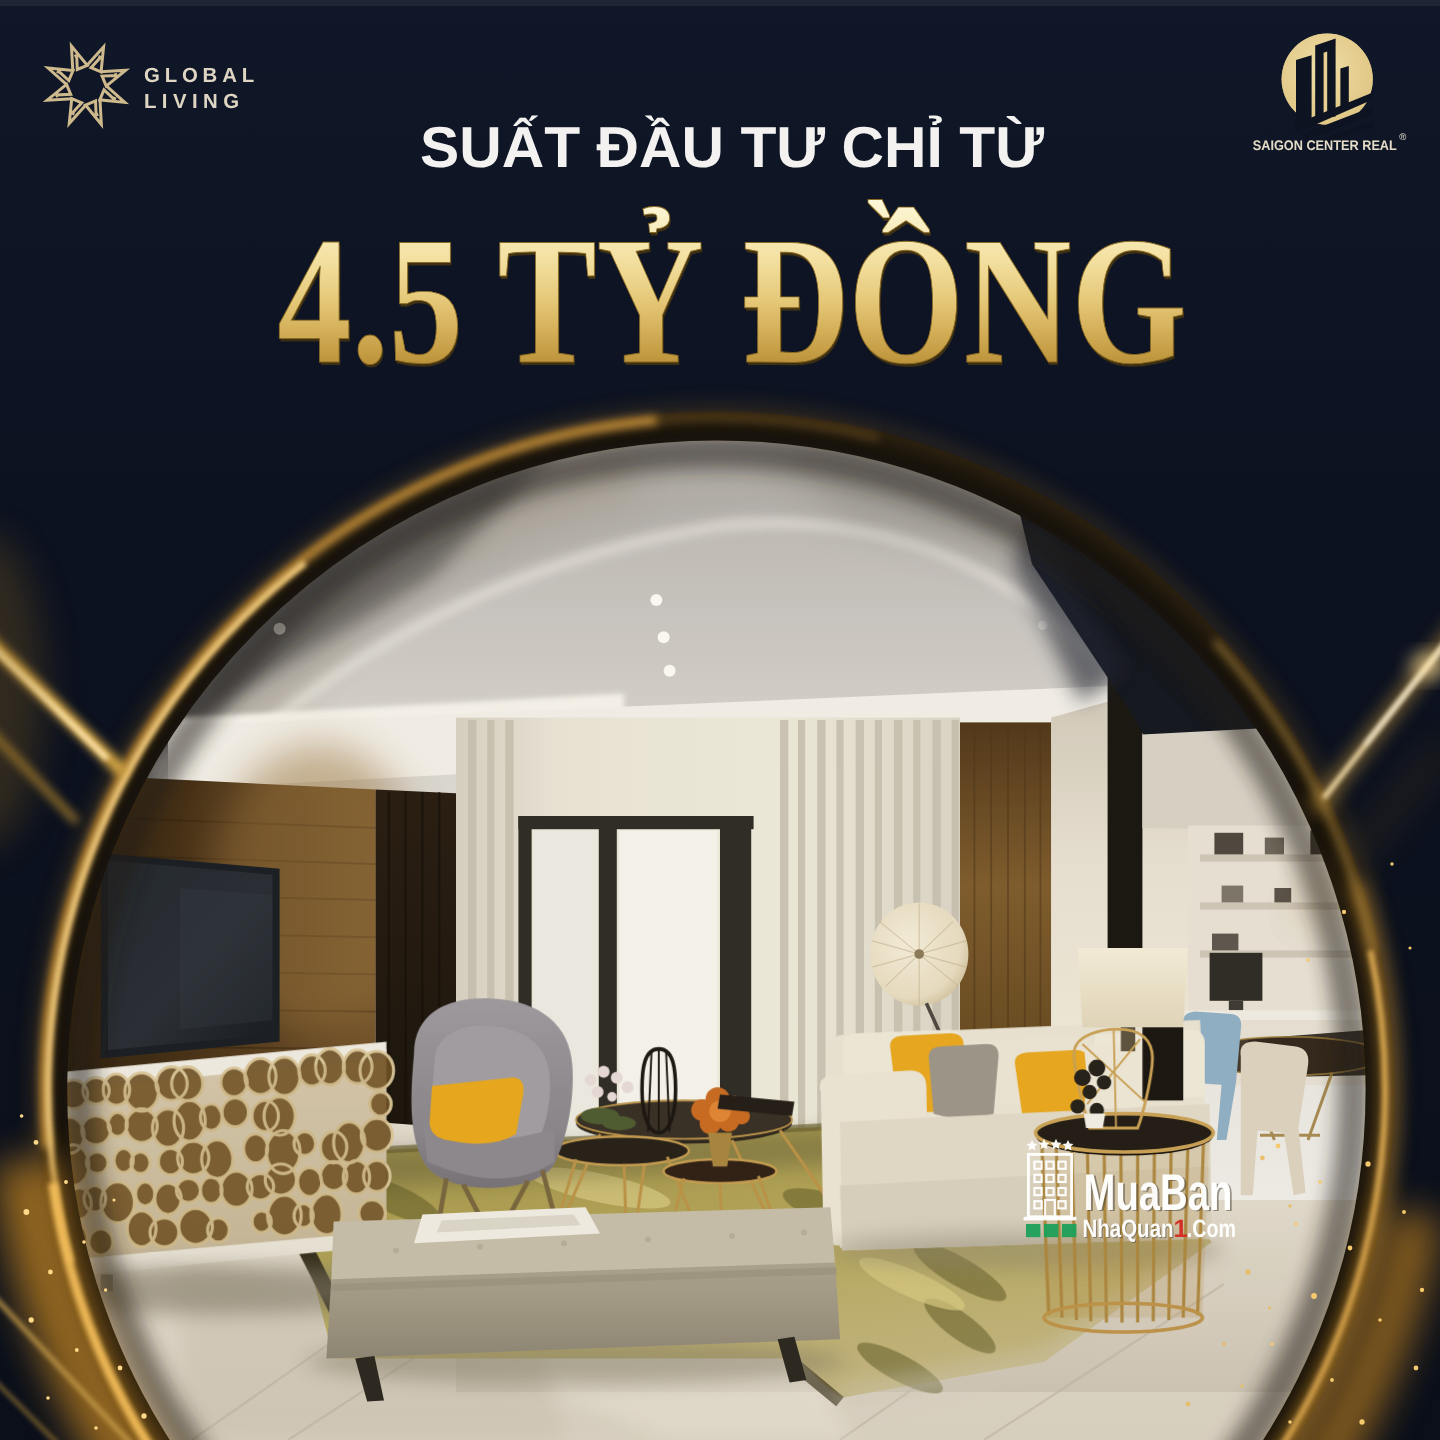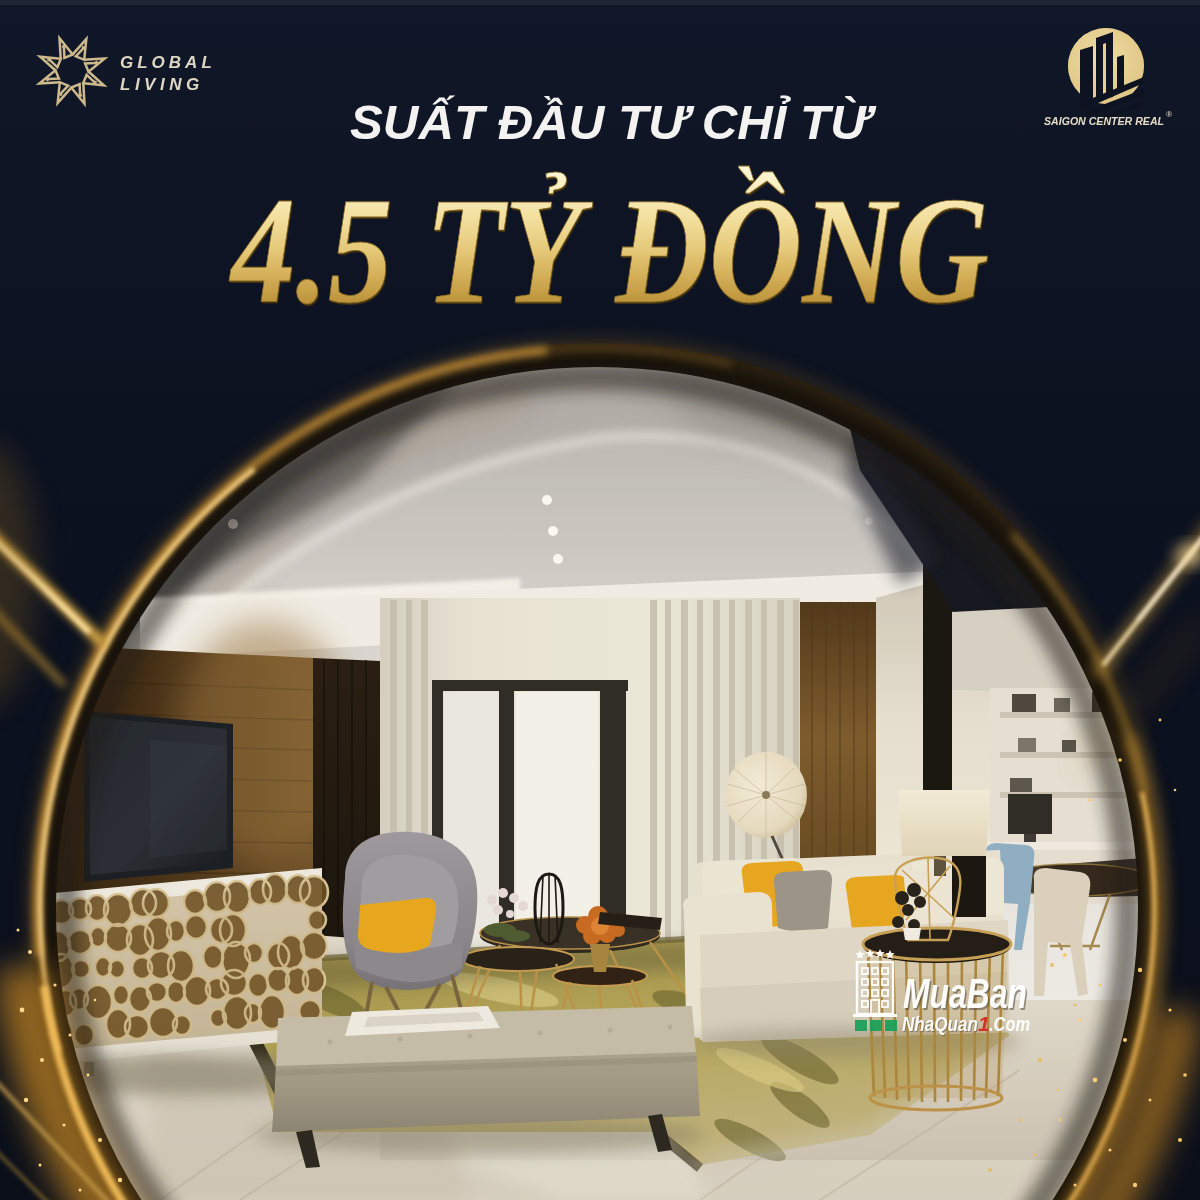--- a/index.html
+++ b/index.html
@@ -1,16 +1,16 @@
 <!DOCTYPE html>
 <html><head>
 <meta charset="utf-8">
 <style>
   html,body{margin:0;padding:0;width:1200px;height:1200px;overflow:hidden;background:#0d1320;}
-  .stage{position:relative;width:1200px;height:1200px;font-family:"Liberation Sans",sans-serif;font-style:italic;}
+  .stage{position:relative;width:1200px;height:1200px;font-family:"Liberation Sans",sans-serif;}
   svg{position:absolute;left:0;top:0;}
 </style>
 </head>
 <body>
 <div class="stage">
 <svg width="1200" height="1200" viewBox="0 0 1200 1200">
 <defs>
   <clipPath id="cir">
           <circle cx="597" cy="908" r="543"></circle>
         </clipPath>

